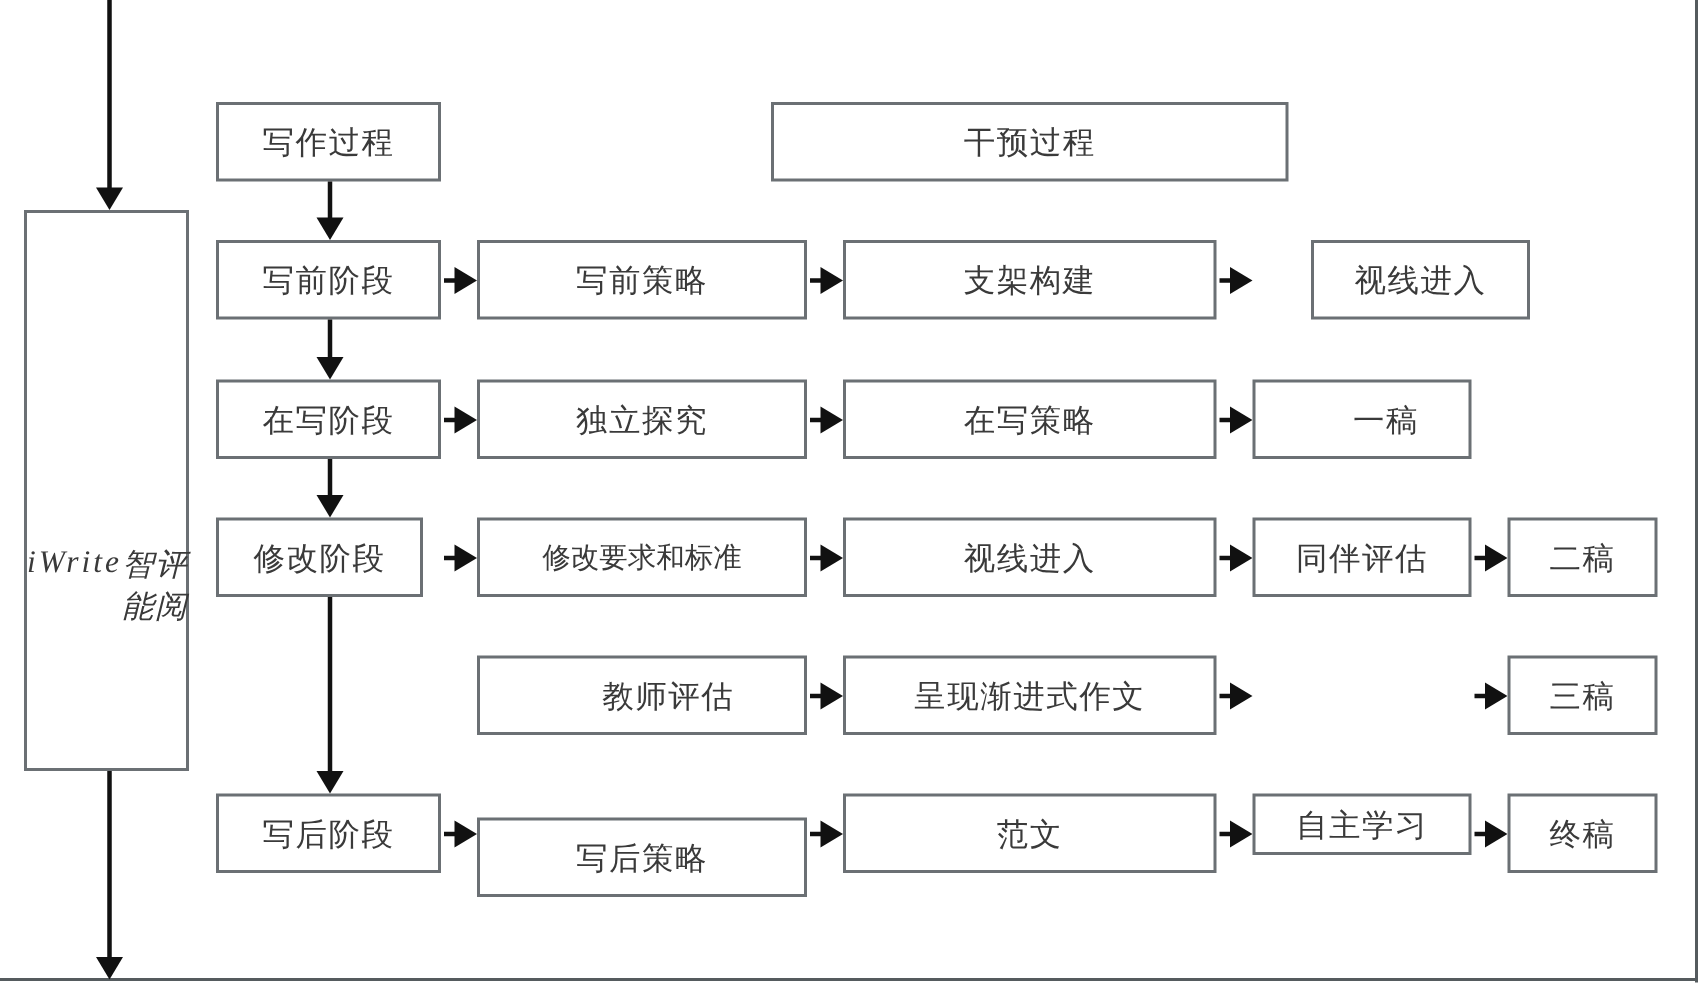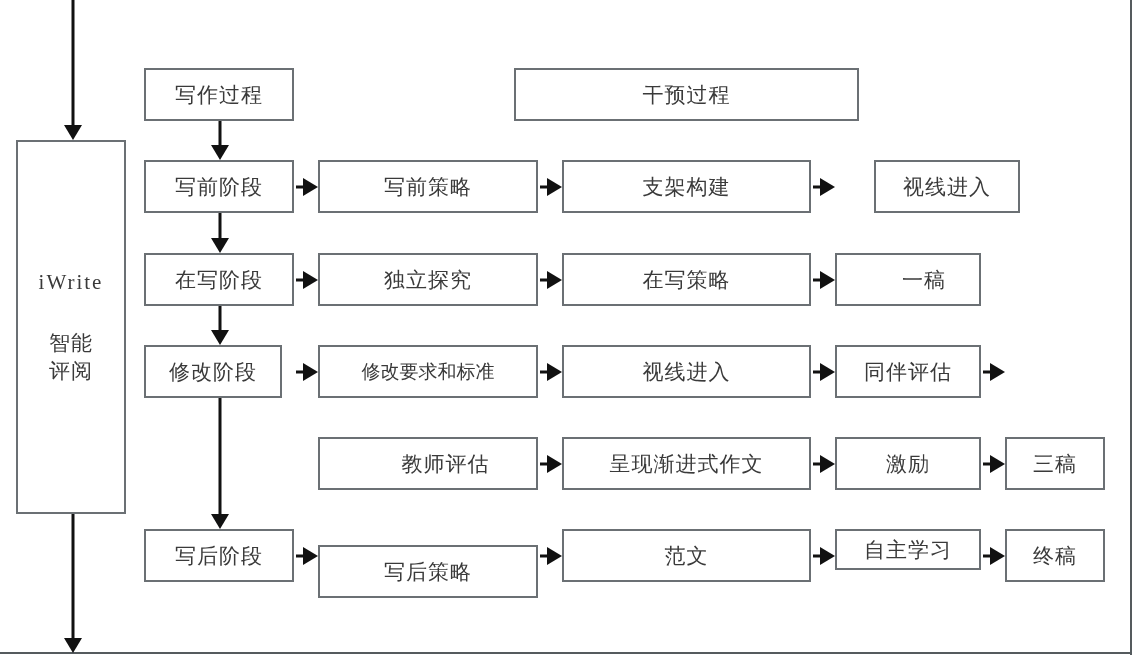--- a/index.html
+++ b/index.html
@@ -56,24 +56,24 @@
   .side-panel {
     position: absolute;
     left: 16px;
     top: 140px;
     width: 110px;
     height: 374px;
     box-sizing: border-box;
     border: 2px solid #6b7074;
     background: #ffffff;
     display: flex;
-    flex-direction: column;
     align-items: center;
     justify-content: flex-start;
     padding-top: 128px;
+    font-style: italic;
   }
   .side-panel .brand {
     font-family: "Liberation Serif", "DejaVu Serif", serif;
     font-size: 21px;
     color: #3a3a3a;
     letter-spacing: 2px;
     margin-bottom: 34px;
   }
   .side-panel .cn-line {
     font-size: 21px;
@@ -262,40 +262,40 @@
     <div class="head"></div>
   </div>
   <div class="node" style="left:835px; top:345px; width:146px; height:53px;">
     <span>同伴评估</span>
   </div>
 
   <div class="h-arrow" style="left:983px; top:362px; width:22px; height:19px;">
     <div class="shaft" style="width:10px;"></div>
     <div class="head"></div>
   </div>
+  <div class="node" style="left:1005px; top:345px; width:100px; height:53px;">
+    <span>二稿</span>
+  </div>
 
   <div class="node" style="left:318px; top:437px; width:220px; height:53px;padding-left:35px;">
     <span>教师评估</span>
   </div>
 
   <div class="h-arrow" style="left:540px; top:454px; width:22px; height:19px;">
     <div class="shaft" style="width:10px;"></div>
     <div class="head"></div>
   </div>
   <div class="node" style="left:562px; top:437px; width:249px; height:53px;">
     <span>呈现渐进式作文</span>
   </div>
 
   <div class="h-arrow" style="left:813px; top:454px; width:22px; height:19px;">
     <div class="shaft" style="width:10px;"></div>
     <div class="head"></div>
   </div>
-  <div class="node" style="left:835px; top:437px; width:146px; height:53px;">
-    <span>激励</span>
-  </div>
 
   <div class="h-arrow" style="left:983px; top:454px; width:22px; height:19px;">
     <div class="shaft" style="width:10px;"></div>
     <div class="head"></div>
   </div>
   <div class="node" style="left:1005px; top:437px; width:100px; height:53px;">
     <span>三稿</span>
   </div>
 
   <div class="h-arrow" style="left:296px; top:546px; width:22px; height:19px;">

